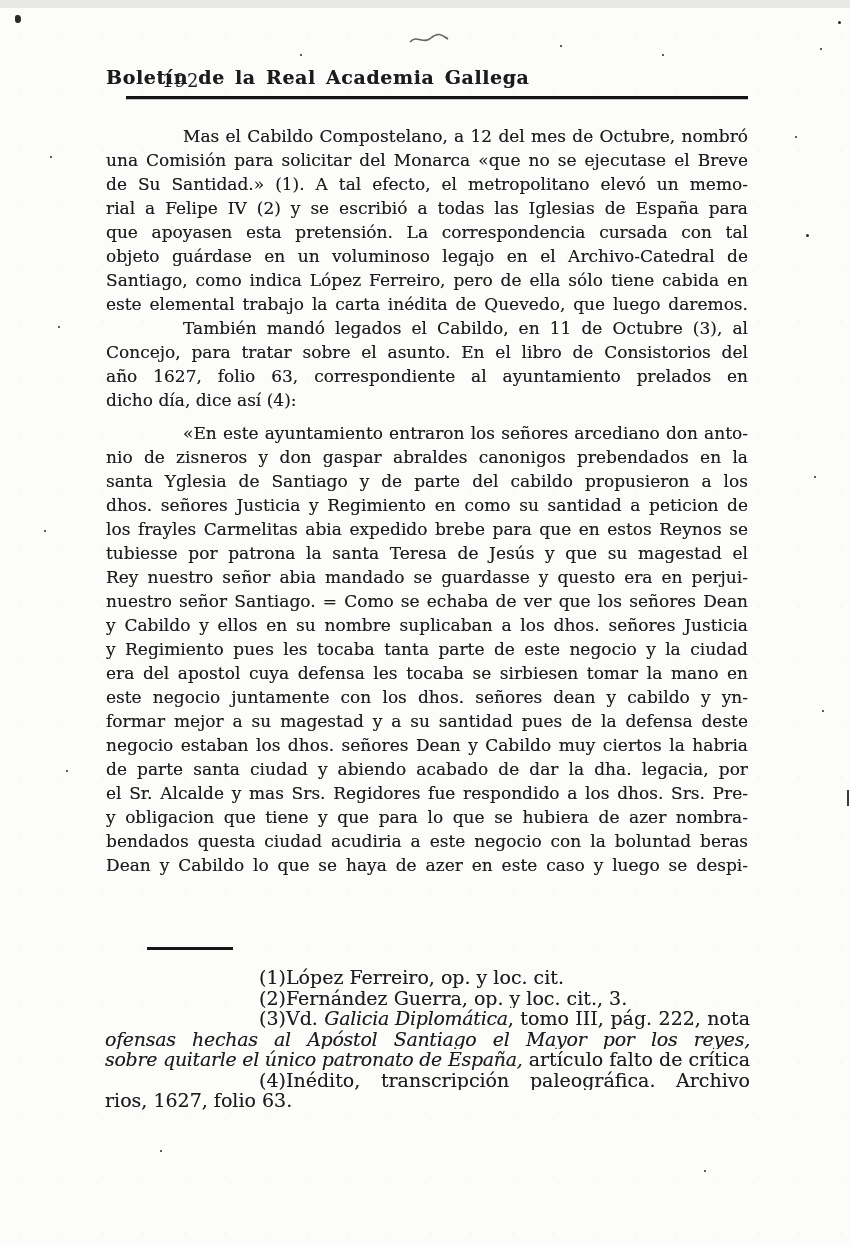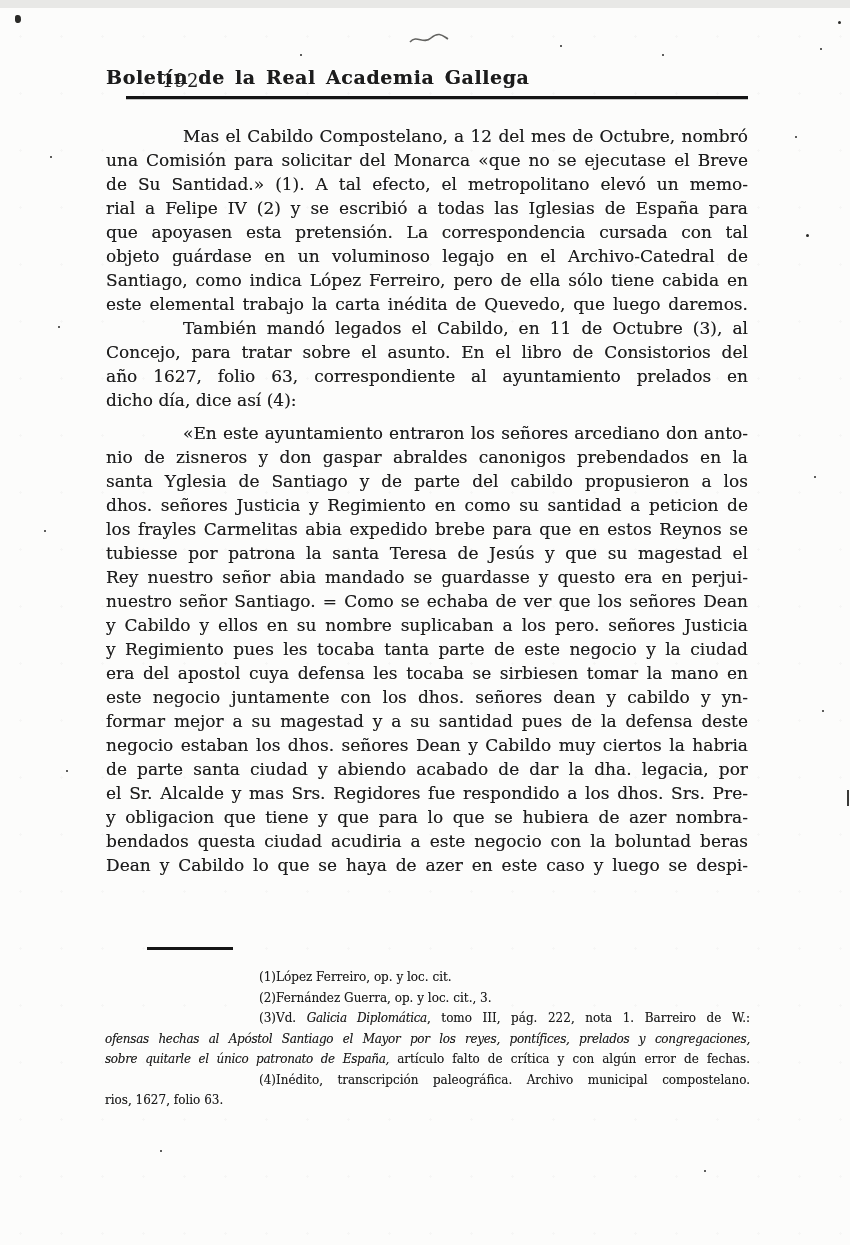--- a/index.html
+++ b/index.html
@@ -24,21 +24,21 @@
   .bodytext{position:absolute;left:106px;top:116px;width:642px;}
   .para{margin:0;}
   .para-3{margin-top:9px;}
   .para .tl{height:24px;line-height:24px;font-size:17px;overflow:hidden;
     text-shadow:0 0 0.5px rgba(15,15,15,0.5);}
   .para .tl:first-child{text-indent:77px;}
   .tl.just{text-align:justify;text-align-last:justify;}
   
   .fnote-rule{position:absolute;left:147px;top:939px;width:86px;height:3px;background:#161616;}
   .footnotes{position:absolute;left:105px;top:959px;width:645px;}
-  .note .tl{height:20.5px;line-height:20.5px;font-size:12px;overflow:hidden;
+  .note .tl{height:20.5px;line-height:20.5px;font-size:19px;overflow:hidden;
     text-shadow:0 0 0.4px rgba(20,20,20,0.45);}
   .note .tl:first-child{text-indent:77px;}
   .it{font-style:italic;letter-spacing:-0.3px;}
   .fnum{display:inline-block;min-width:30px;}
   
   .speck{position:absolute;background:#2a2a28;border-radius:50%;}
   .edge-mark{position:absolute;background:#3a3a38;}
   .pen-mark{position:absolute;left:408px;top:22px;}
 </style>
 </head>
@@ -90,21 +90,21 @@
       </div>
     <div class="para para-3">
         <div class="tl just"><span>«En este ayuntamiento entraron los señores arcediano don anto-</span></div>
         <div class="tl just"><span>nio de zisneros y don gaspar abraldes canonigos prebendados en la</span></div>
         <div class="tl just"><span>santa Yglesia de Santiago y de parte del cabildo propusieron a los</span></div>
         <div class="tl just"><span>dhos. señores Justicia y Regimiento en como su santidad a peticion de</span></div>
         <div class="tl just"><span>los frayles Carmelitas abia expedido brebe para que en estos Reynos se</span></div>
         <div class="tl just"><span>tubiesse por patrona la santa Teresa de Jesús y que su magestad el</span></div>
         <div class="tl just"><span>Rey nuestro señor abia mandado se guardasse y questo era en perjui-</span></div>
         <div class="tl just"><span>nuestro señor Santiago. = Como se echaba de ver que los señores Dean</span></div>
-        <div class="tl just"><span>y Cabildo y ellos en su nombre suplicaban a los pero. señores Justicia</span></div>
+        <div class="tl just"><span>y Cabildo y ellos en su nombre suplicaban a los dhos. señores Justicia</span></div>
         <div class="tl just"><span>y Regimiento pues les tocaba tanta parte de este negocio y la ciudad</span></div>
         <div class="tl just"><span>era del apostol cuya defensa les tocaba se sirbiesen tomar la mano en</span></div>
         <div class="tl just"><span>este negocio juntamente con los dhos. señores dean y cabildo y yn-</span></div>
         <div class="tl just"><span>formar mejor a su magestad y a su santidad pues de la defensa deste</span></div>
         <div class="tl just"><span>negocio estaban los dhos. señores Dean y Cabildo muy ciertos la habria</span></div>
         <div class="tl just"><span>de parte santa ciudad y abiendo acabado de dar la dha. legacia, por</span></div>
         <div class="tl just"><span>el Sr. Alcalde y mas Srs. Regidores fue respondido a los dhos. Srs. Pre-</span></div>
         <div class="tl just"><span>y obligacion que tiene y que para lo que se hubiera de azer nombra-</span></div>
         <div class="tl just"><span>bendados questa ciudad acudiria a este negocio con la boluntad beras</span></div>
         <div class="tl just"><span>Dean y Cabildo lo que se haya de azer en este caso y luego se despi-</span></div>

